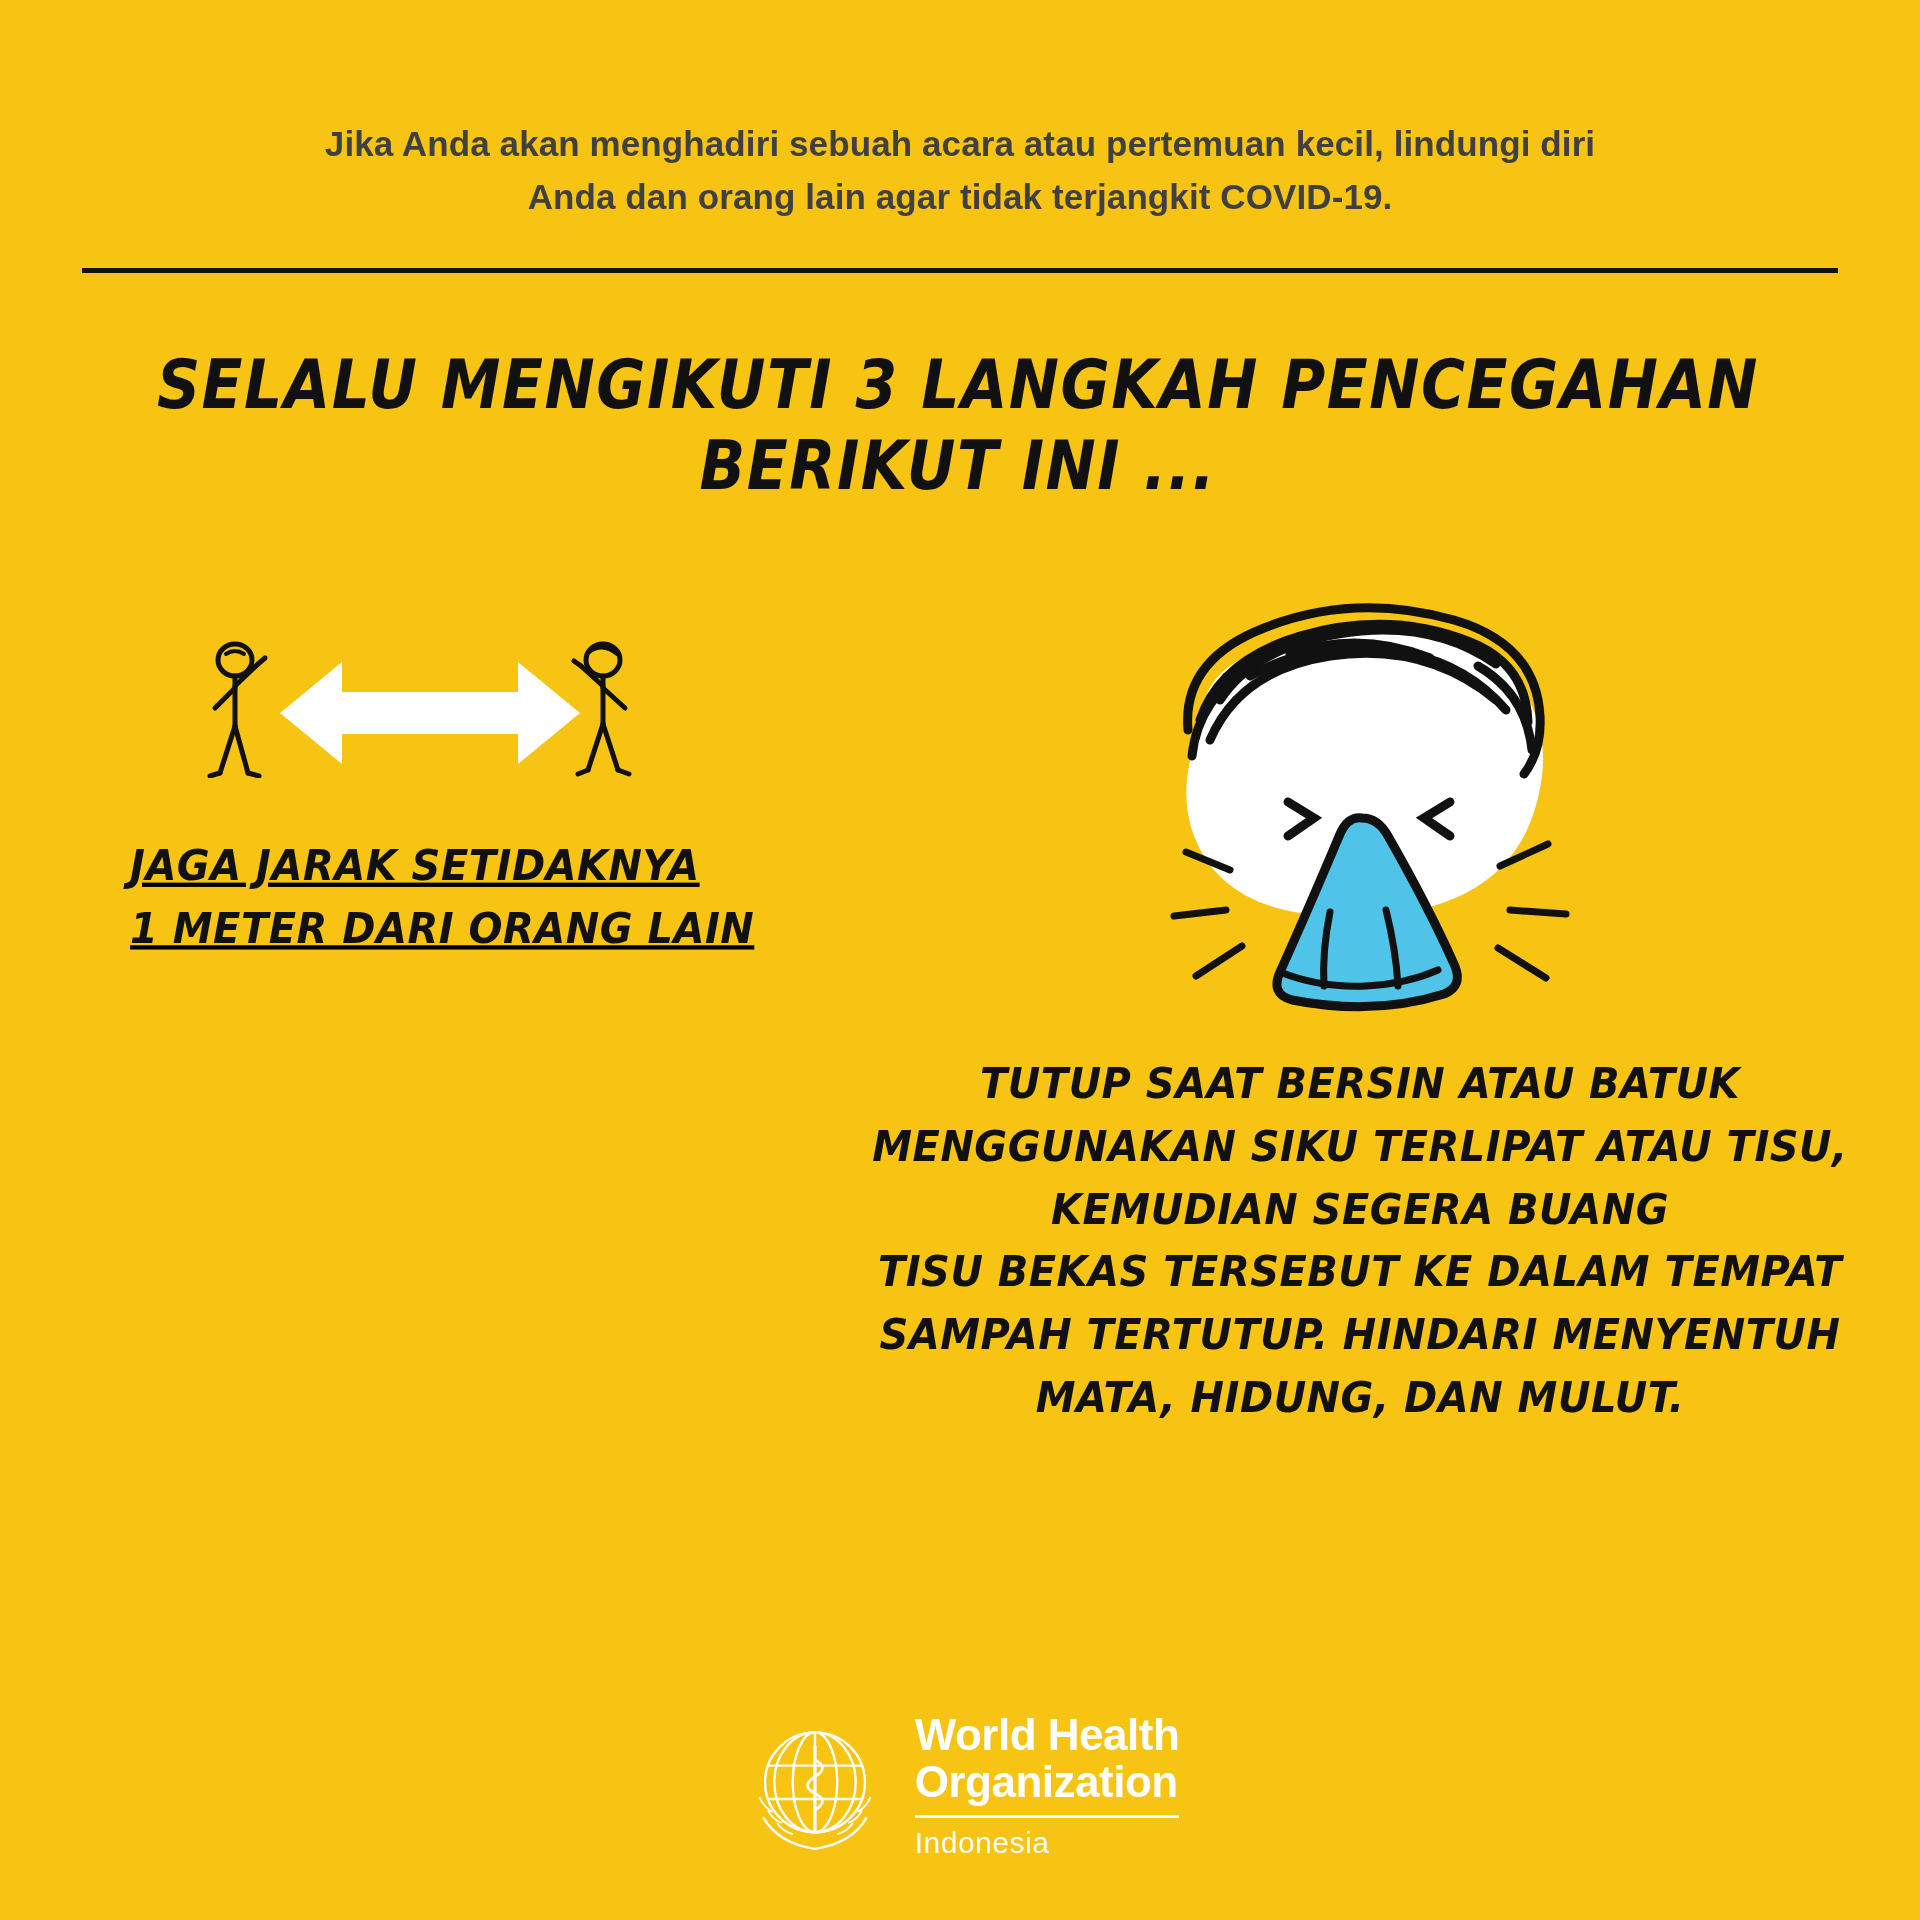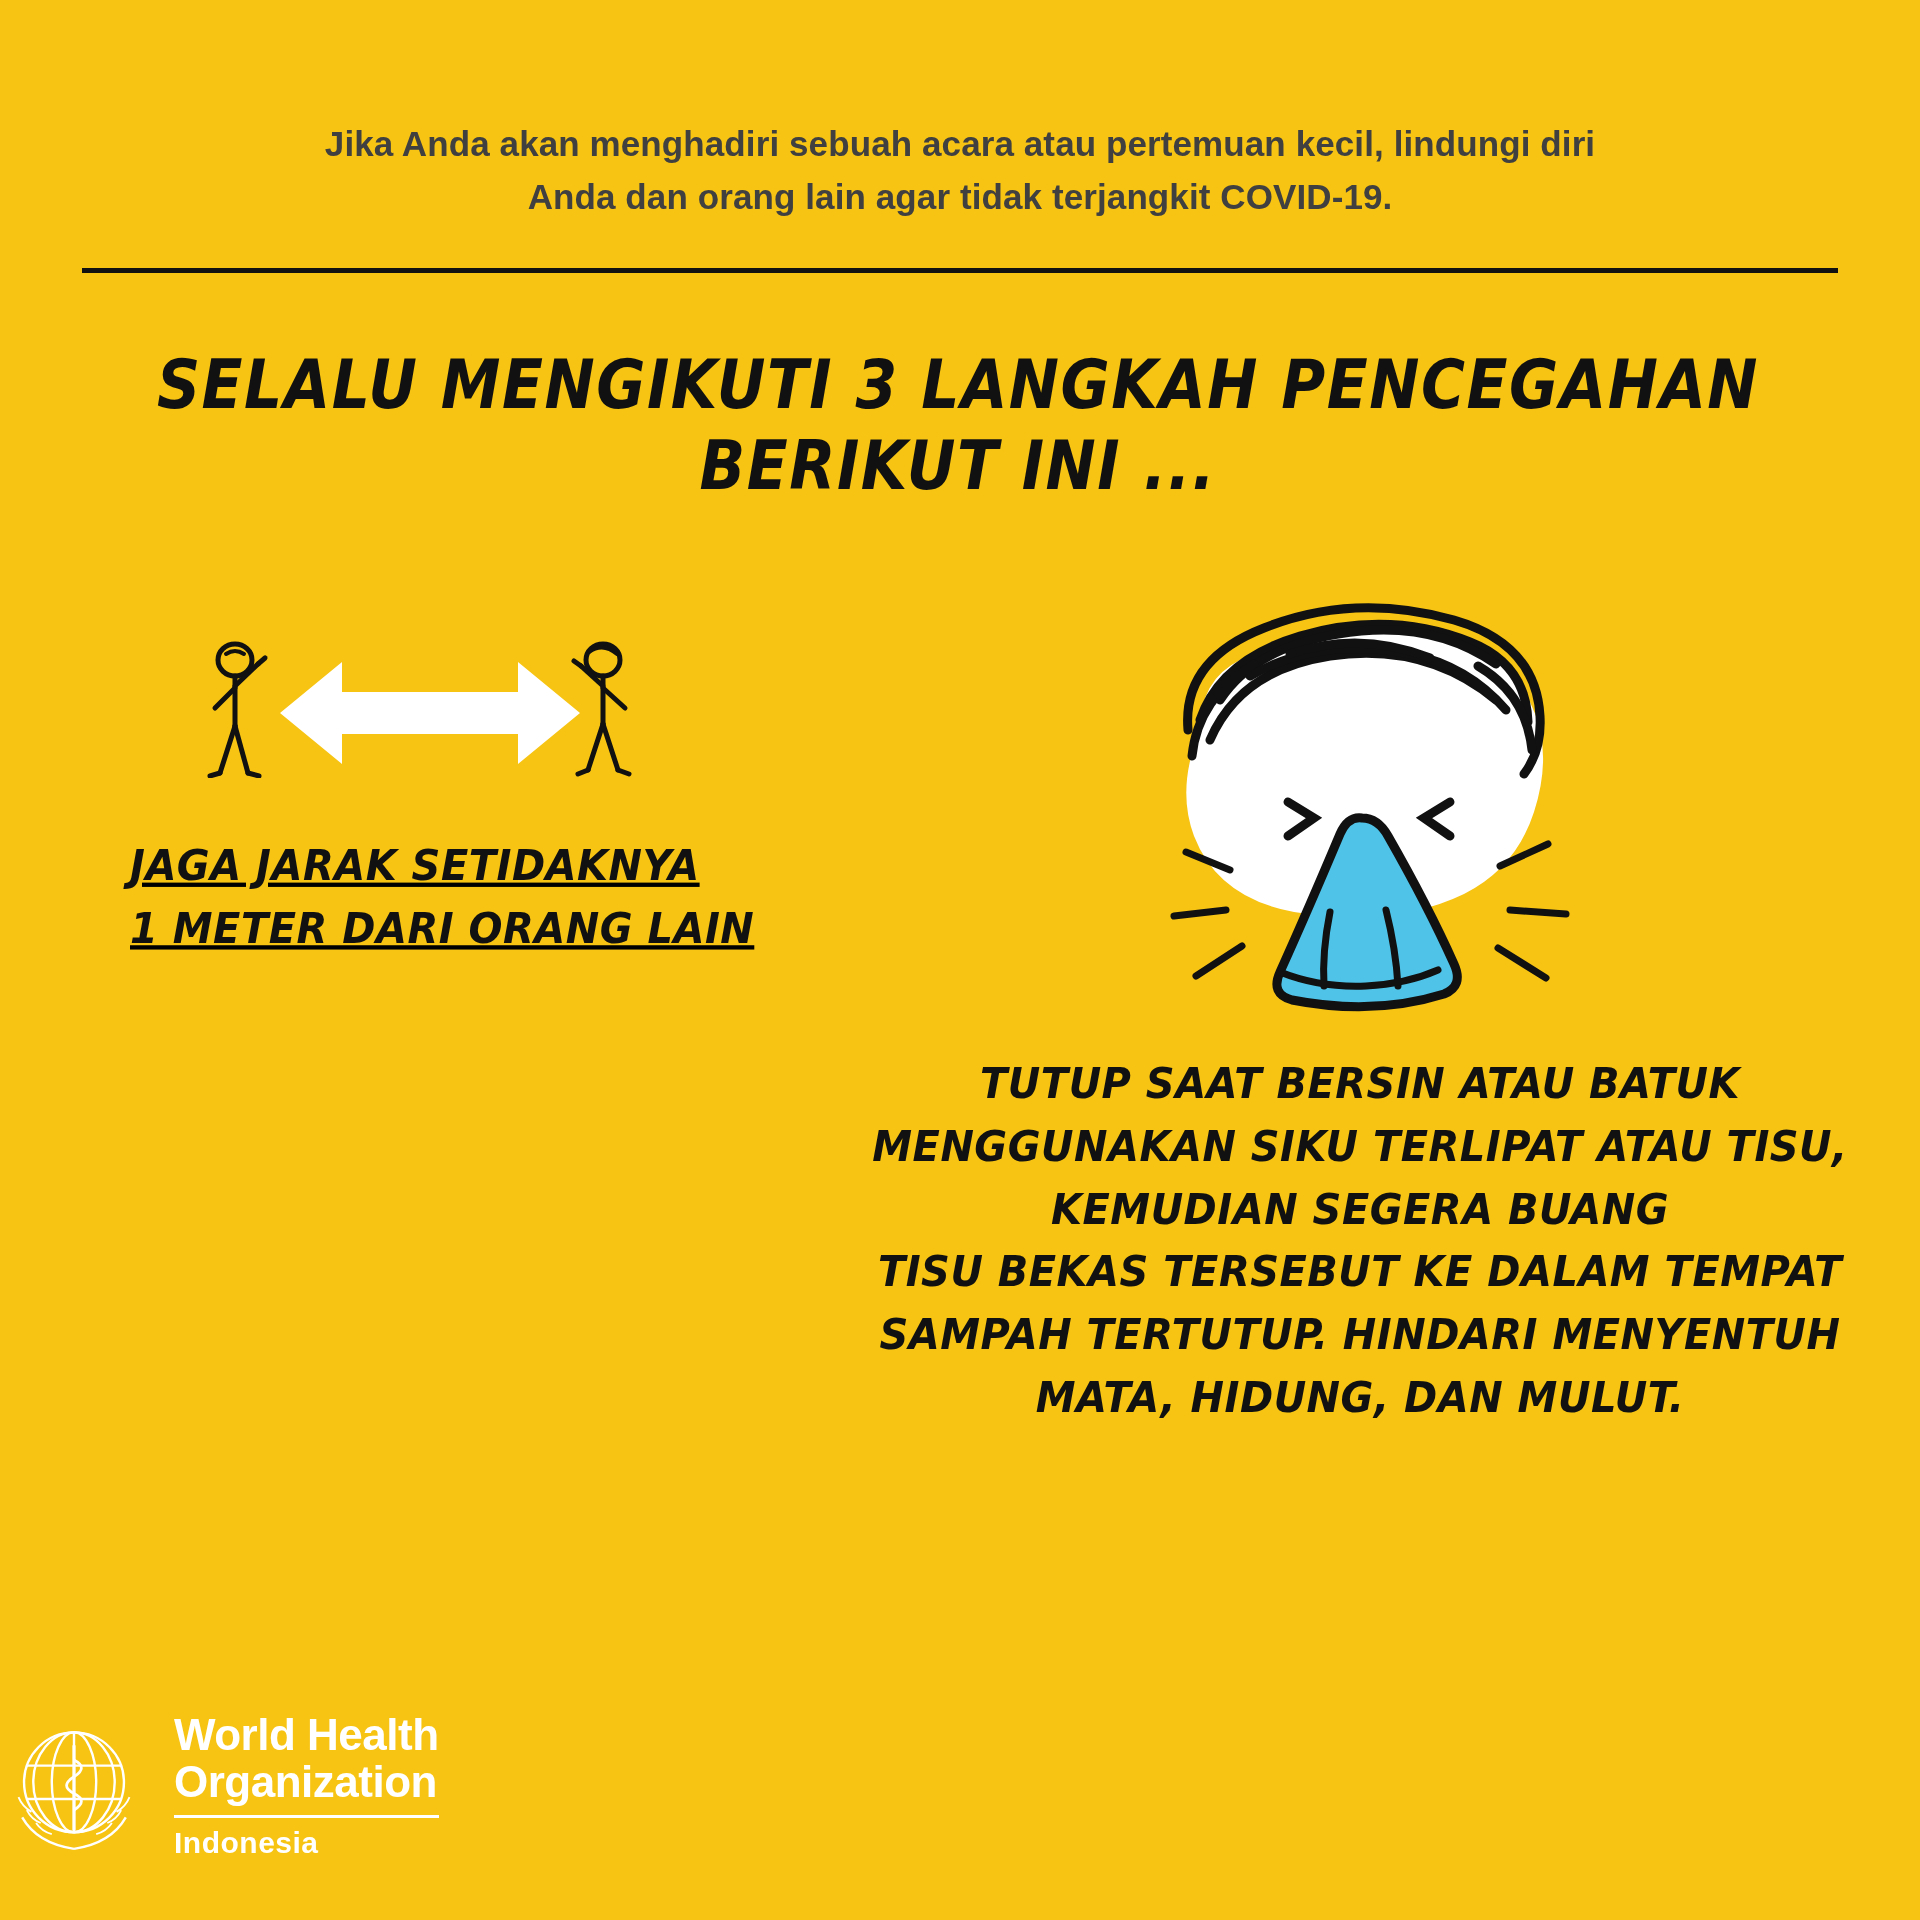--- a/index.html
+++ b/index.html
@@ -155,20 +155,21 @@
   }
 
   
   .footer {
     position: absolute;
     bottom: 60px;
     left: 0;
     right: 0;
     display: flex;
     align-items: center;
+    justify-content: center;
     gap: 26px;
   }
   .who-emblem {
     width: 148px;
     height: 148px;
     flex: 0 0 auto;
   }
   .who-text {
     color: #fff;
     text-align: left;
@@ -181,21 +182,21 @@
     letter-spacing: -0.5px;
   }
   .who-divider {
     height: 3px;
     background: #fff;
     margin: 10px 0 8px 0;
     width: 100%;
   }
   .who-country {
     font-family: "Liberation Sans", sans-serif;
-    font-weight: bold;
+    font-weight: normal;
     font-size: 30px;
     letter-spacing: 0.5px;
   }
 </style>
 </head>
 <body>
 
 <div class="poster">
 
   <div class="header">

